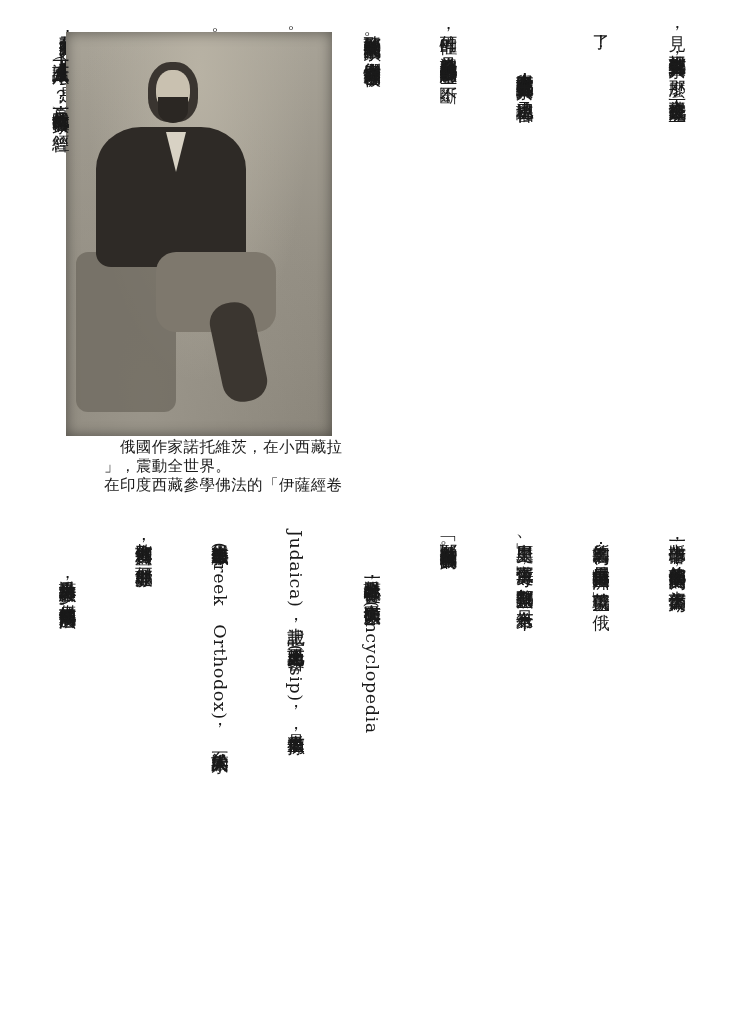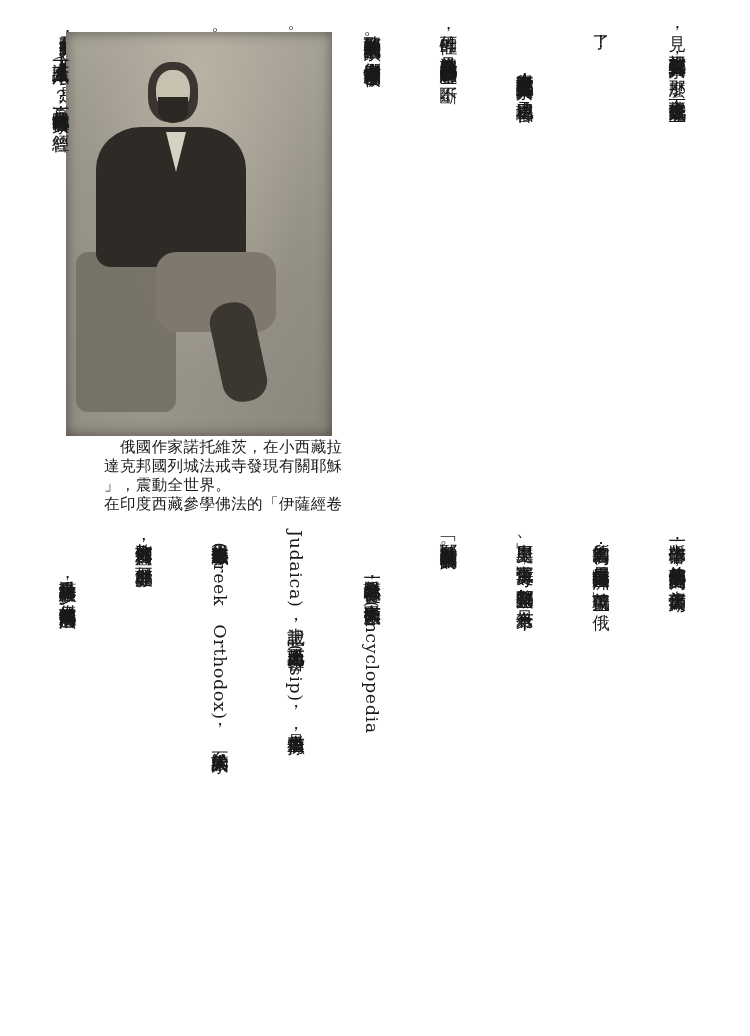--- a/index.html
+++ b/index.html
@@ -72,21 +72,20 @@
   <div class="shirt"></div>
   <div class="legs"></div>
   <div class="shin"></div>
   <div class="head"></div>
   <div class="face"></div>
   <div class="beard"></div>
 </div>
 
 <div class="caption">
   <span class="ln">　俄國作家諾托維茨，在小西藏拉</span>
-  <span class="ln">達克邦國列城法戒寺發現有關耶穌</span>
   <span class="ln">」，震動全世界。</span>
   <span class="ln">在印度西藏參學佛法的「伊薩經卷</span>
 </div>
 
 <div id="left-text" class="vcol">
   <span class="ln">諾氏（一八五八年──？）是帝俄時代的一位著名作家，曾經</span>
 </div>
 
 <div id="bottom-text" class="vcol">
   <span class="ln">出版十一部著作，他的著作都是用法文寫的，十部著作仍爲今人</span>

